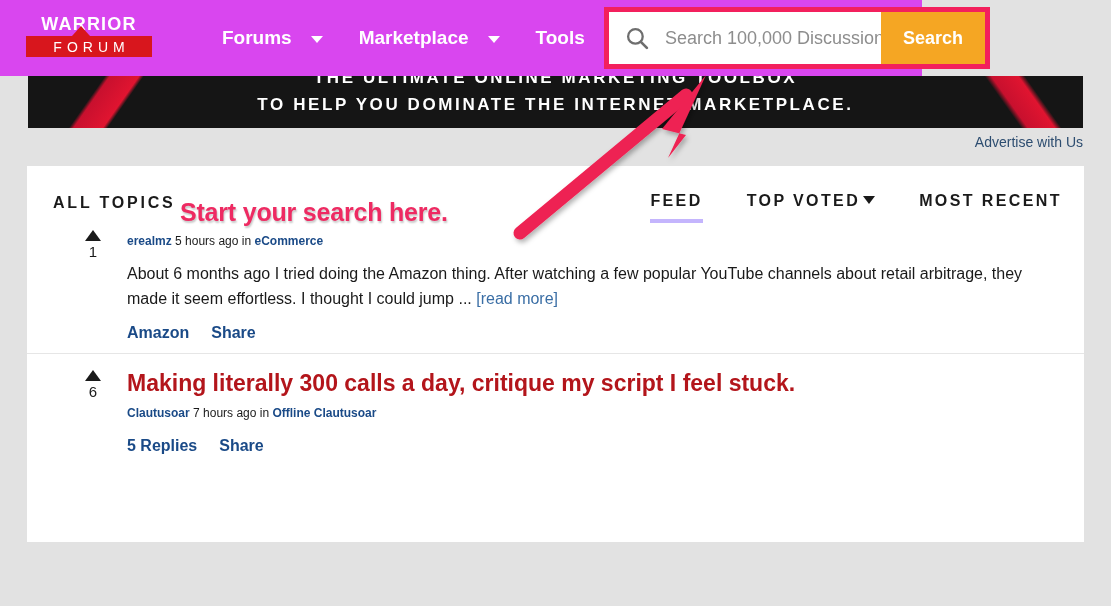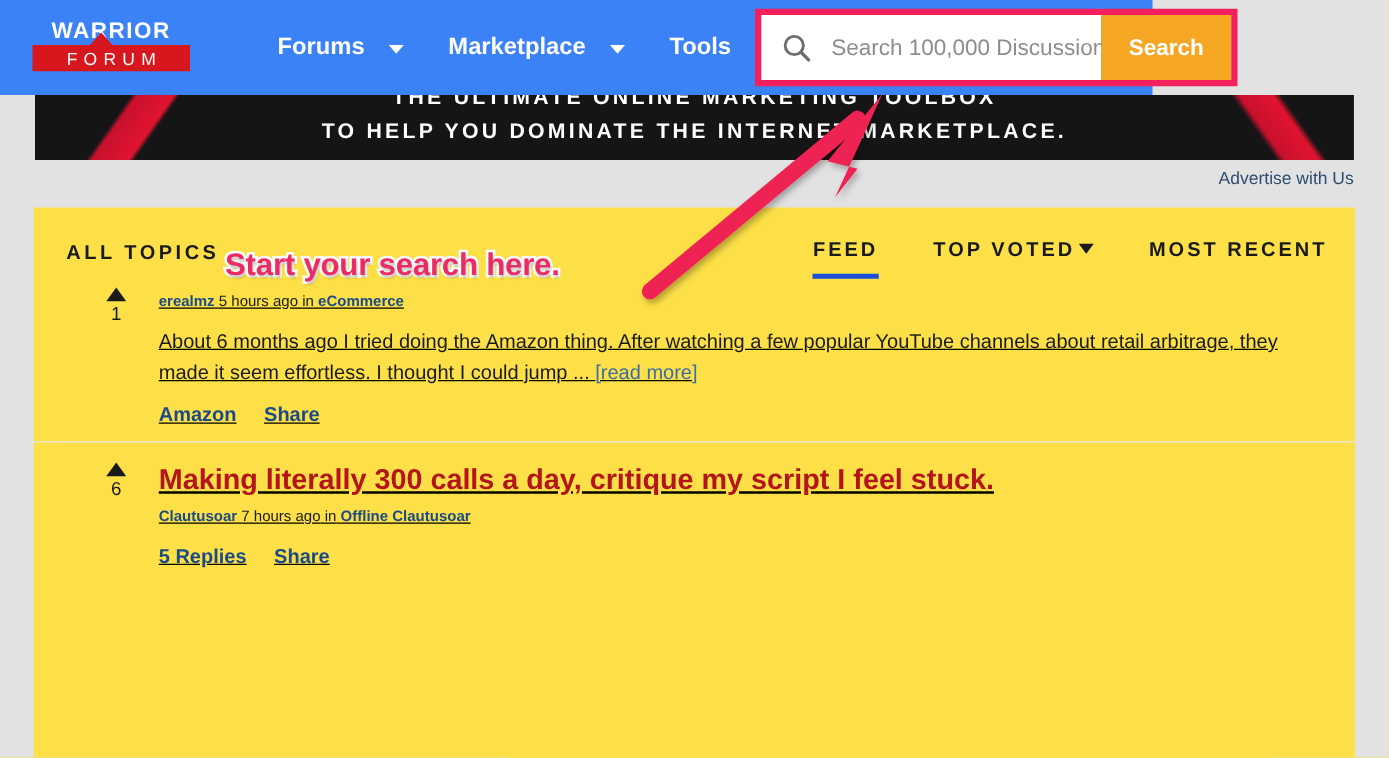--- a/index.html
+++ b/index.html
@@ -14,21 +14,21 @@
     overflow: hidden;
     position: relative;
   }
 
   
   .header {
     position: absolute;
     left: 0; top: 0;
     width: 922px;
     height: 76px;
-    background: #3b82f6;
+    background: #d946ef;
     z-index: 5;
   }
   .logo {
     position: absolute;
     left: 26px;
     top: 13px;
     width: 126px;
   }
   .logo-top {
     position: relative;
@@ -201,23 +201,22 @@
     font-size: 14px;
     cursor: pointer;
   }
 
   
   .card {
     position: absolute;
     left: 27px;
     top: 166px;
     width: 1057px;
-    height: 440px;
-    background: #fde047;
-    text-decoration: underline;
+    height: 376px;
+    background: #ffffff;
   }
   .topbar {
     position: relative;
     height: 64px;
   }
   .all-topics {
     position: absolute;
     left: 26px;
     top: 28px;
     color: #1a1a1a;
@@ -236,21 +235,21 @@
   .tab {
     color: #1a1a1a;
     font-size: 16px;
     font-weight: bold;
     letter-spacing: 2.4px;
     cursor: pointer;
     white-space: nowrap;
     padding-bottom: 9px;
   }
   .tab.active {
-    border-bottom: 4px solid #1d4ed8;
+    border-bottom: 4px solid #c4b5fd;
   }
   .tab-caret {
     display: inline-block;
     width: 0; height: 0;
     border-left: 6px solid transparent;
     border-right: 6px solid transparent;
     border-top: 8px solid #1a1a1a;
     margin-left: 3px;
     vertical-align: 2px;
   }

